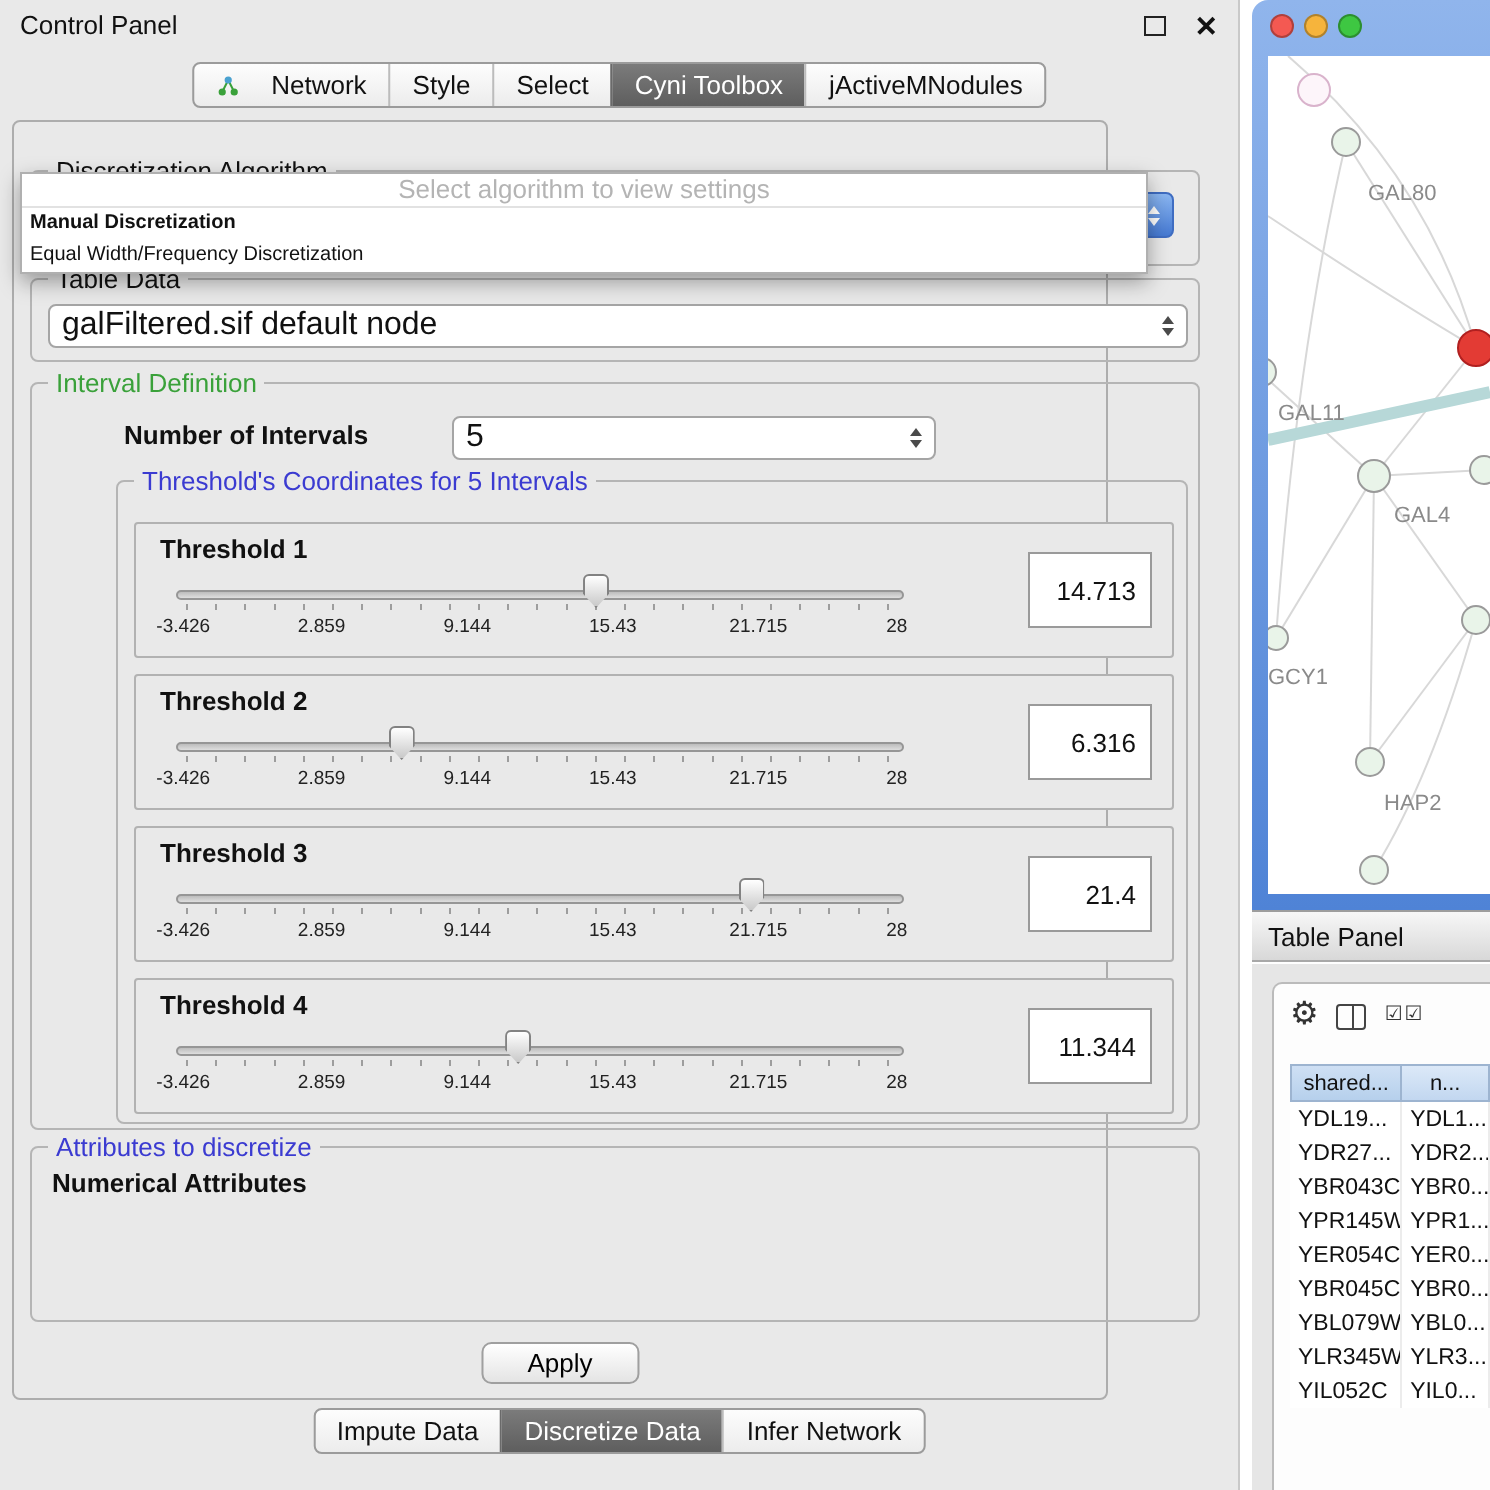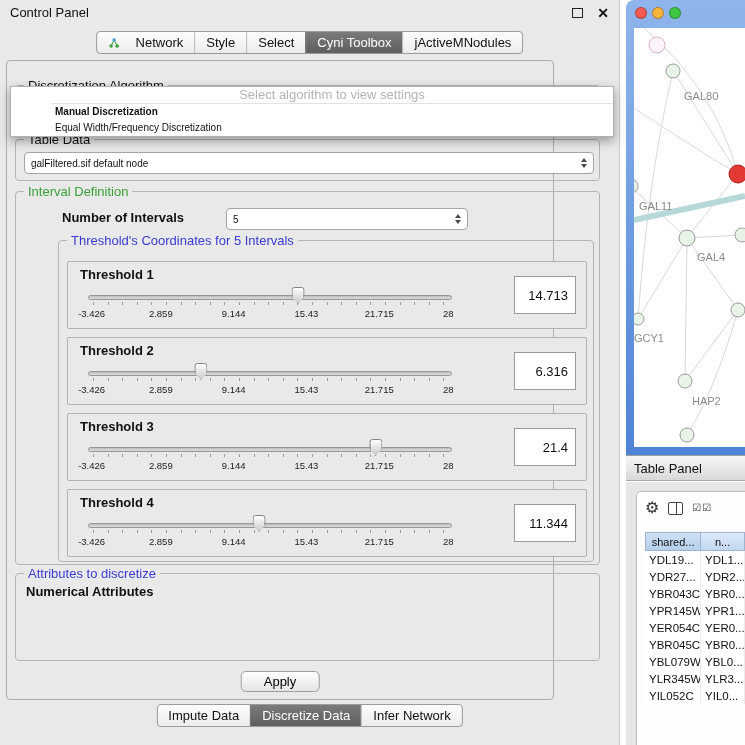--- a/index.html
+++ b/index.html
@@ -20,27 +20,27 @@
   .bottom-tabs{position:absolute;top:704px;left:50%;transform:translateX(-50%);}
 
   .main-panel{position:absolute;left:6px;top:60px;width:548px;height:640px;border:1px solid #adadad;border-radius:4px;background:#e9e9e9;box-sizing:border-box;}
 
   .group{position:absolute;border:1px solid #b5b5b5;border-radius:4px;box-sizing:border-box;}
   .group-label{position:absolute;top:-8px;left:8px;background:#e9e9e9;padding:0 4px;font-size:13px;line-height:15px;white-space:nowrap;}
   .lbl-green{color:#3aa13a;}
   .lbl-blue{color:#3b3bd1;}
 
   
-  .combo{position:absolute;height:22px;background:#fff;border:1px solid #a5a5a5;border-radius:4px;display:flex;align-items:center;padding:0 6px;font-size:10px;box-sizing:border-box;}
+  .combo{position:absolute;height:22px;background:#fff;border:1px solid #a5a5a5;border-radius:4px;display:flex;align-items:center;padding:0 6px;font-size:16px;box-sizing:border-box;}
   .updown{margin-left:auto;display:flex;flex-direction:column;gap:2px;padding-left:6px;}
   .tri-up{width:0;height:0;border-left:3.5px solid transparent;border-right:3.5px solid transparent;border-bottom:4.5px solid #4a4a4a;}
   .tri-down{width:0;height:0;border-left:3.5px solid transparent;border-right:3.5px solid transparent;border-top:4.5px solid #4a4a4a;}
 
   
-  .popup{position:absolute;left:10px;top:86px;width:562px;background:#fff;border:1px solid #b0b0b0;box-shadow:0 4px 10px rgba(0,0,0,.35);z-index:20;padding-left:40px;}
+  .popup{position:absolute;left:10px;top:86px;width:562px;background:#fff;border:1px solid #b0b0b0;box-shadow:0 4px 10px rgba(0,0,0,.35);z-index:20;}
   .pop-placeholder{height:16px;line-height:16px;text-align:center;color:#b4b4b4;font-size:13px;border-bottom:1px solid #e2e2e2;}
   .pop-item{height:16px;line-height:16px;padding-left:4px;font-size:10px;}
   .pop-item.bold{font-weight:bold;}
   .combo-stepper{position:absolute;left:566px;top:96px;width:21px;height:23px;border:1px solid #3f6dc2;border-radius:4px;background:linear-gradient(#8ab6f1,#4579d2);z-index:10;display:flex;flex-direction:column;align-items:center;justify-content:center;gap:2px;box-sizing:border-box;}
   .combo-stepper .w-up{width:0;height:0;border-left:3px solid transparent;border-right:3px solid transparent;border-bottom:4px solid #fff;}
   .combo-stepper .w-dn{width:0;height:0;border-left:3px solid transparent;border-right:3px solid transparent;border-top:4px solid #fff;}
 
   .bold-label{font-weight:bold;font-size:13px;position:absolute;white-space:nowrap;}
 
   

